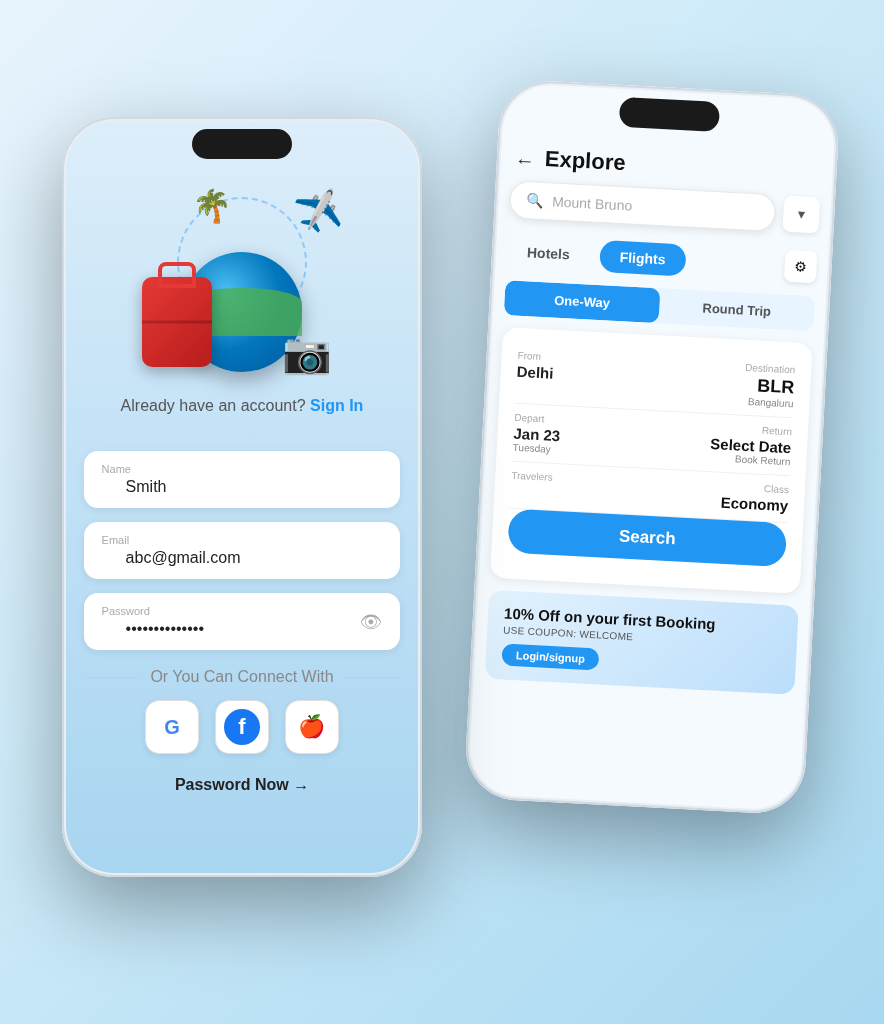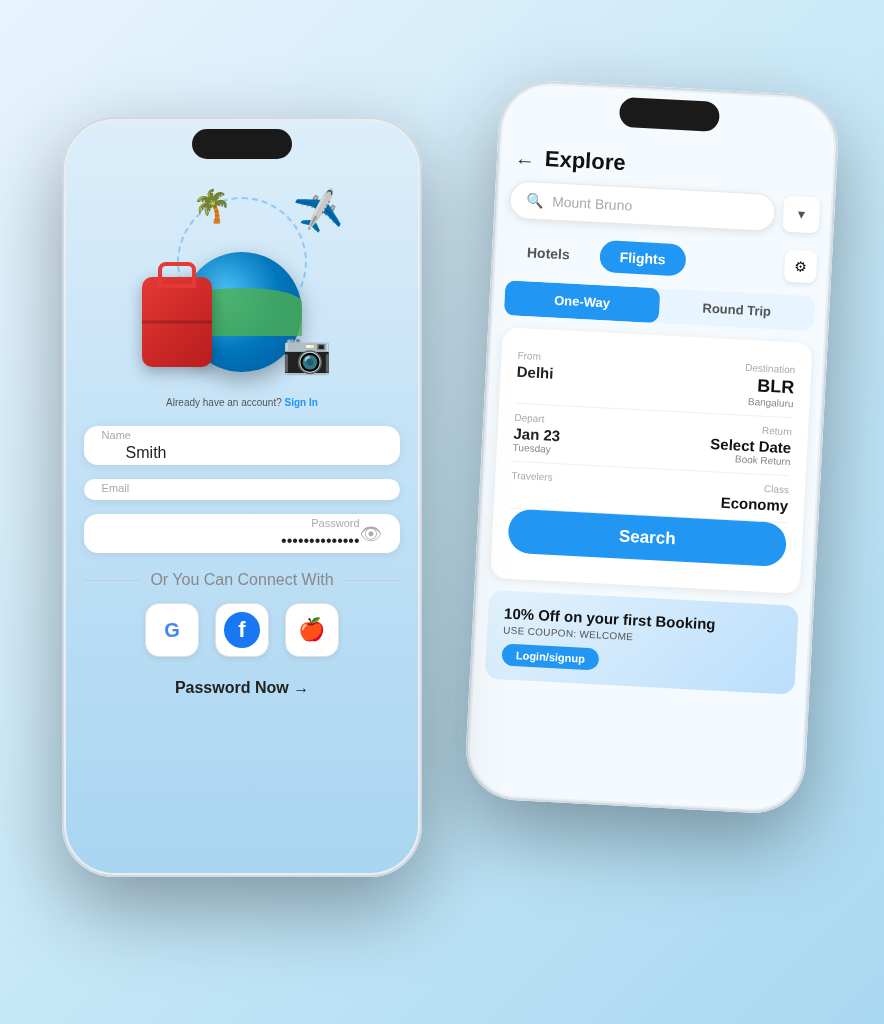--- a/index.html
+++ b/index.html
@@ -177,42 +177,42 @@
       left: 50%;
       transform: translateX(-50%);
       width: 130px;
       height: 130px;
       border: 2px dashed #64b5f6;
       border-radius: 50%;
       opacity: 0.6;
     }
 
     .already-account {
-      font-size: 10px;
+      font-size: 16px;
       color: #555;
-      margin-bottom: 18px;
+      margin-bottom: 36px;
       font-weight: 500;
     }
 
     .already-account .sign-in {
       color: #2196f3;
       font-weight: 700;
     }
 
     .form-fields {
       width: 88%;
       display: flex;
       flex-direction: column;
       gap: 14px;
     }
 
     .field-group {
       background: white;
       border-radius: 14px;
-      padding: 3px 18px;
+      padding: 12px 18px;
       box-shadow: 0 2px 8px rgba(0,0,0,0.08);
     }
 
     .field-label {
       font-size: 11px;
       color: #aaa;
       margin-bottom: 3px;
       font-weight: 500;
     }
 
@@ -220,21 +220,20 @@
       font-size: 16px;
       color: #222;
       font-weight: 500;
       margin-left: 24px;
     }
 
     .field-group.password {
       display: flex;
       align-items: center;
       justify-content: space-between;
-      text-align: right;
     }
 
     .field-group.password .field-content {
       flex: 1;
     }
 
     .eye-icon {
       color: #aaa;
       font-size: 18px;
     }
@@ -532,20 +531,21 @@
 
       <div class="form-fields">
 
         <div class="field-group">
           <div class="field-label">Name</div>
           <div class="field-value">Smith</div>
         </div>
 
         <div class="field-group">
           <div class="field-label">Email</div>
+          <div class="field-value">abc@gmail.com</div>
         </div>
 
         <div class="field-group password">
           <div class="field-content">
             <div class="field-label">Password</div>
             <div class="field-value">••••••••••••••</div>
           </div>
           <div class="eye-icon">👁</div>
         </div>
       </div>

